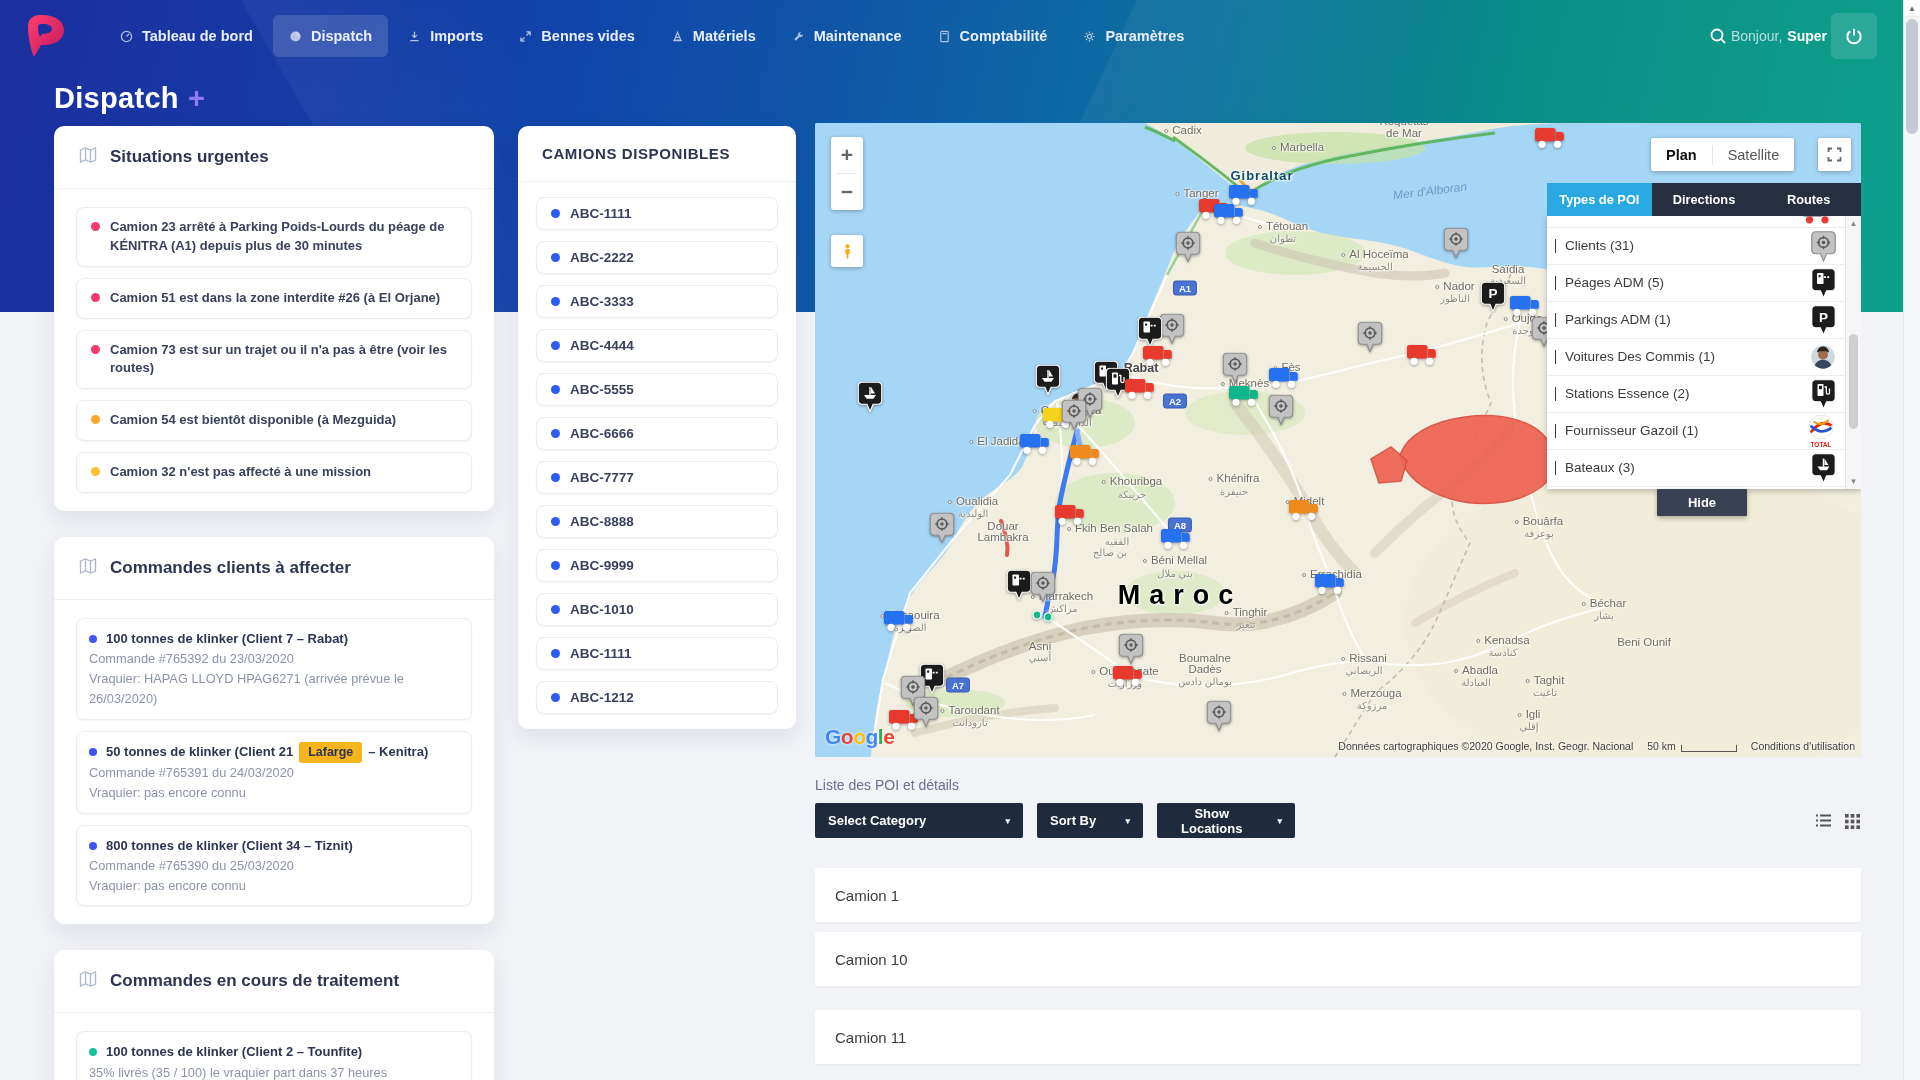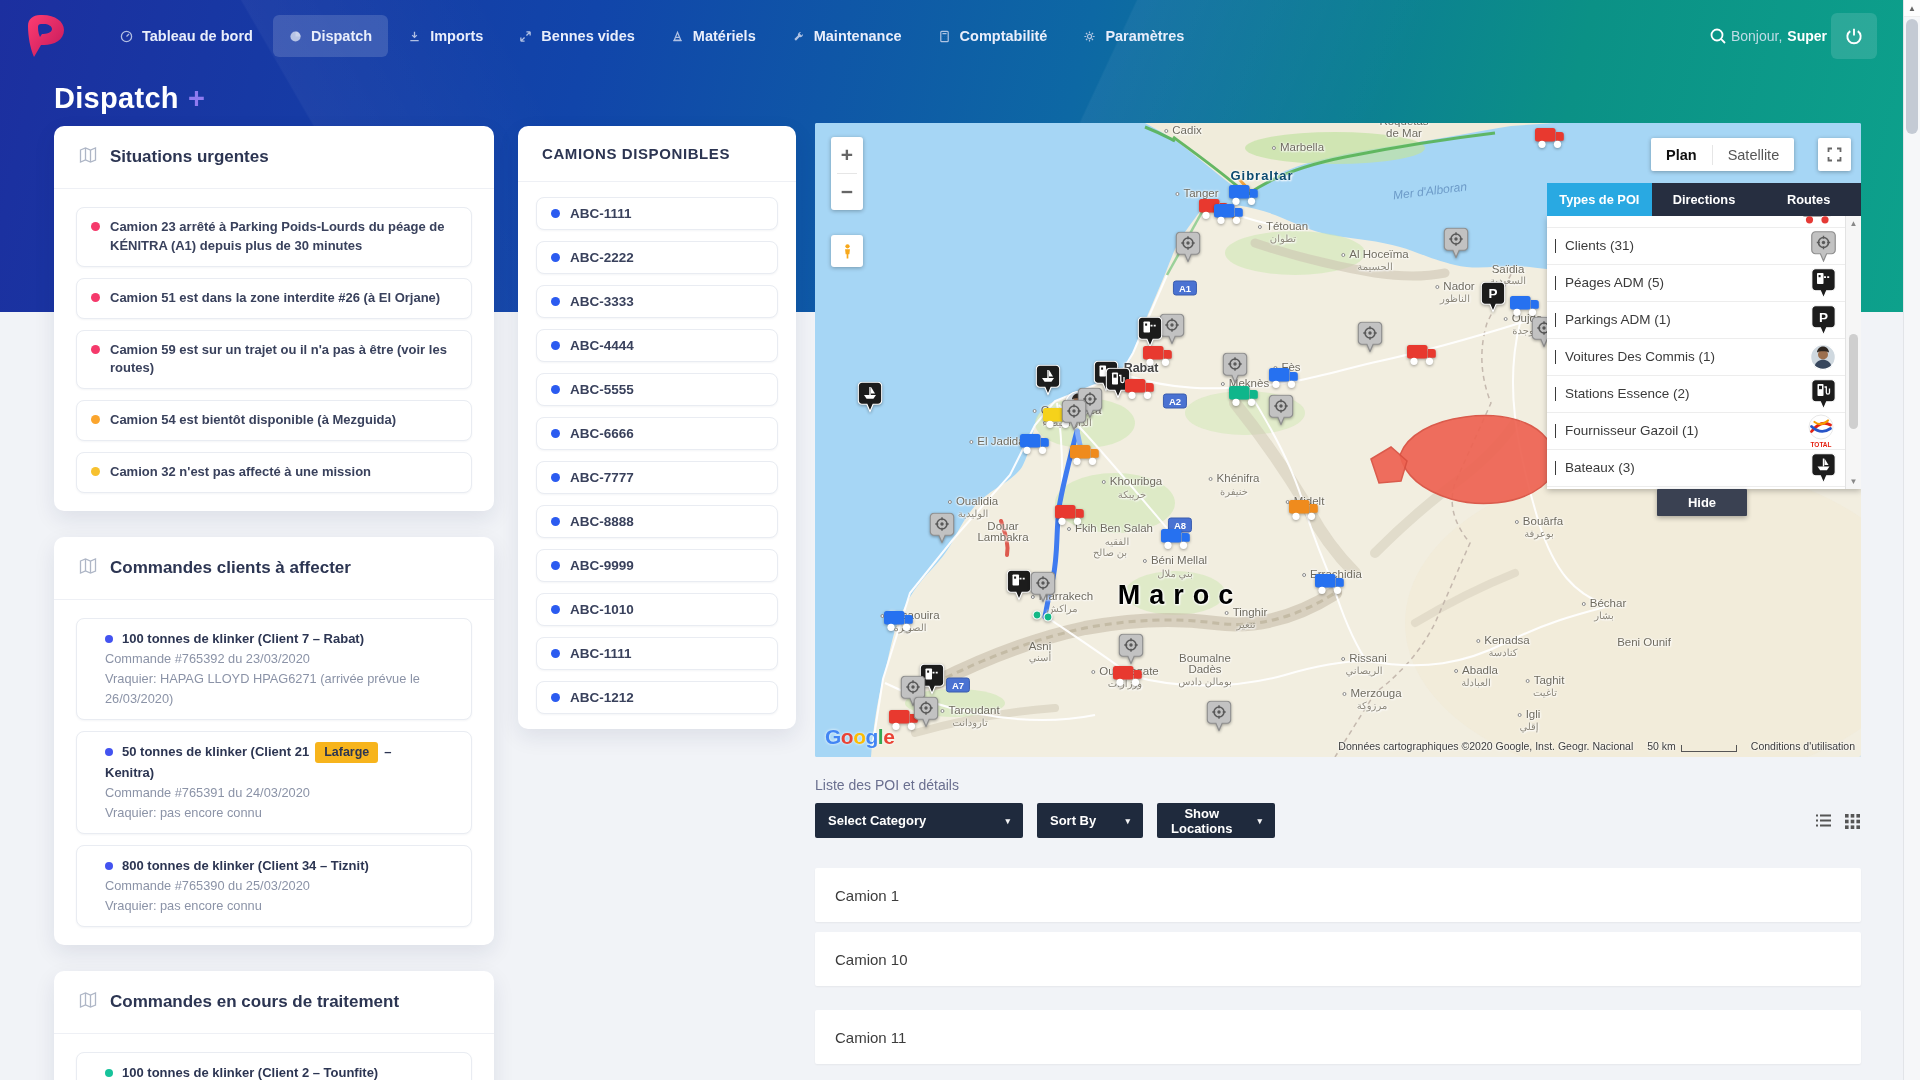--- a/index.html
+++ b/index.html
@@ -26,21 +26,21 @@
 .mid-col{position:absolute;left:518px;top:126px;width:278px;z-index:5}
 .map-col{position:absolute;left:815px;top:123px;width:1046px;z-index:4}
 .panel{background:#fff;border-radius:10px;box-shadow:0 8px 22px rgba(25,35,80,.09)}
 .panel-h{display:flex;align-items:center;gap:12px;padding:19px 24px;border-bottom:1px solid #eef0f5}
 .panel-h h2{font-size:17px;color:#2c3552;font-weight:700}
 .panel-h.simple h2{font-size:15px;letter-spacing:.6px}
 .plist{padding:18px 22px;display:flex;flex-direction:column;gap:11px}
 .alert{display:flex;gap:10px;align-items:flex-start;border:1px solid #e9ecf2;border-radius:8px;padding:10px 14px;font-size:13px;color:#39415c;font-weight:600;line-height:1.45;box-shadow:0 1px 2px rgba(40,50,90,.05);cursor:pointer;background:#fff}
 .dot{width:9px;height:9px;border-radius:50%;flex:none;margin-top:4px}
 .sev-red{background:#f5396b}.sev-orange{background:#fba52d}.sev-yellow{background:#f7c12f}
-.order{border:1px solid #e9ecf2;border-radius:8px;padding:10px 28px;font-size:12.8px;color:#8b93a7;line-height:1.55;box-shadow:0 1px 2px rgba(40,50,90,.05);cursor:pointer;background:#fff}
+.order{border:1px solid #e9ecf2;border-radius:8px;padding:10px 12px;font-size:12.8px;color:#8b93a7;line-height:1.55;box-shadow:0 1px 2px rgba(40,50,90,.05);cursor:pointer;background:#fff}
 .otitle{color:#2c3552;font-size:13px;font-weight:700}
 .odot{display:inline-block;width:8px;height:8px;border-radius:50%;background:#4353f0;margin-right:9px}
 .odot.green{background:#17c39b}
 .badge-lafarge{background:#f7b41c;color:#2c3552;font-weight:700;padding:1px 9px;border-radius:3px;margin:0 6px;font-size:12.5px;display:inline-block}
 .truck-item{display:flex;align-items:center;gap:10px;border:1px solid #e9ecf2;border-radius:8px;padding:8px 14px;font-size:13.5px;font-weight:600;color:#39415c;box-shadow:0 1px 2px rgba(40,50,90,.05);cursor:pointer;background:#fff}
 .truck-item .dot{background:#2b5bf0;margin-top:0}
 .trucklist{padding:15px 18px;display:flex;flex-direction:column;gap:11px}
 
 .map{position:relative;width:1046px;height:634px;background:#a6d6f5;overflow:hidden;border-radius:2px;cursor:grab}
 .map svg.base{position:absolute;inset:0}
@@ -218,21 +218,21 @@
       <div class="alert">
           <span class="dot sev-red"></span>
           <span>Camion 23 arrêté à Parking Poids-Lourds du péage de KÉNITRA (A1) depuis plus de 30 minutes</span>
         </div>
       <div class="alert">
           <span class="dot sev-red"></span>
           <span>Camion 51 est dans la zone interdite #26 (à El Orjane)</span>
         </div>
       <div class="alert">
           <span class="dot sev-red"></span>
-          <span>Camion 59 est sur un trajet ou il n'a pas à être (voir les routes)</span>
+          <span>Camion 73 est sur un trajet ou il n'a pas à être (voir les routes)</span>
         </div>
       <div class="alert">
           <span class="dot sev-orange"></span>
           <span>Camion 54 est bientôt disponible (à Mezguida)</span>
         </div>
       <div class="alert">
           <span class="dot sev-yellow"></span>
           <span>Camion 32 n'est pas affecté à une mission</span>
         </div>
     </div>
@@ -879,21 +879,21 @@
     <div class="poi-sec-label">Liste des POI et détails</div>
     <div class="filters-row">
       <button class="filter-btn" style="width:208px">
           <span>Select Category</span>
           <span class="caret">▾</span>
         </button>
       <button class="filter-btn" style="width:106px">
           <span>Sort By</span>
           <span class="caret">▾</span>
         </button>
-      <button class="filter-btn" style="width:118px">
+      <button class="filter-btn" style="width:138px">
           <span>Show Locations</span>
           <span class="caret">▾</span>
         </button>
       <div class="view-icons">
         <span>
             <svg width="17" height="17" viewBox="0 0 17 17" fill="currentColor">
               <rect x="1" y="2.5" width="2" height="2"></rect>
               <rect x="5" y="2.5" width="11" height="2"></rect>
               <rect x="1" y="7.5" width="2" height="2"></rect>
               <rect x="5" y="7.5" width="11" height="2"></rect>

